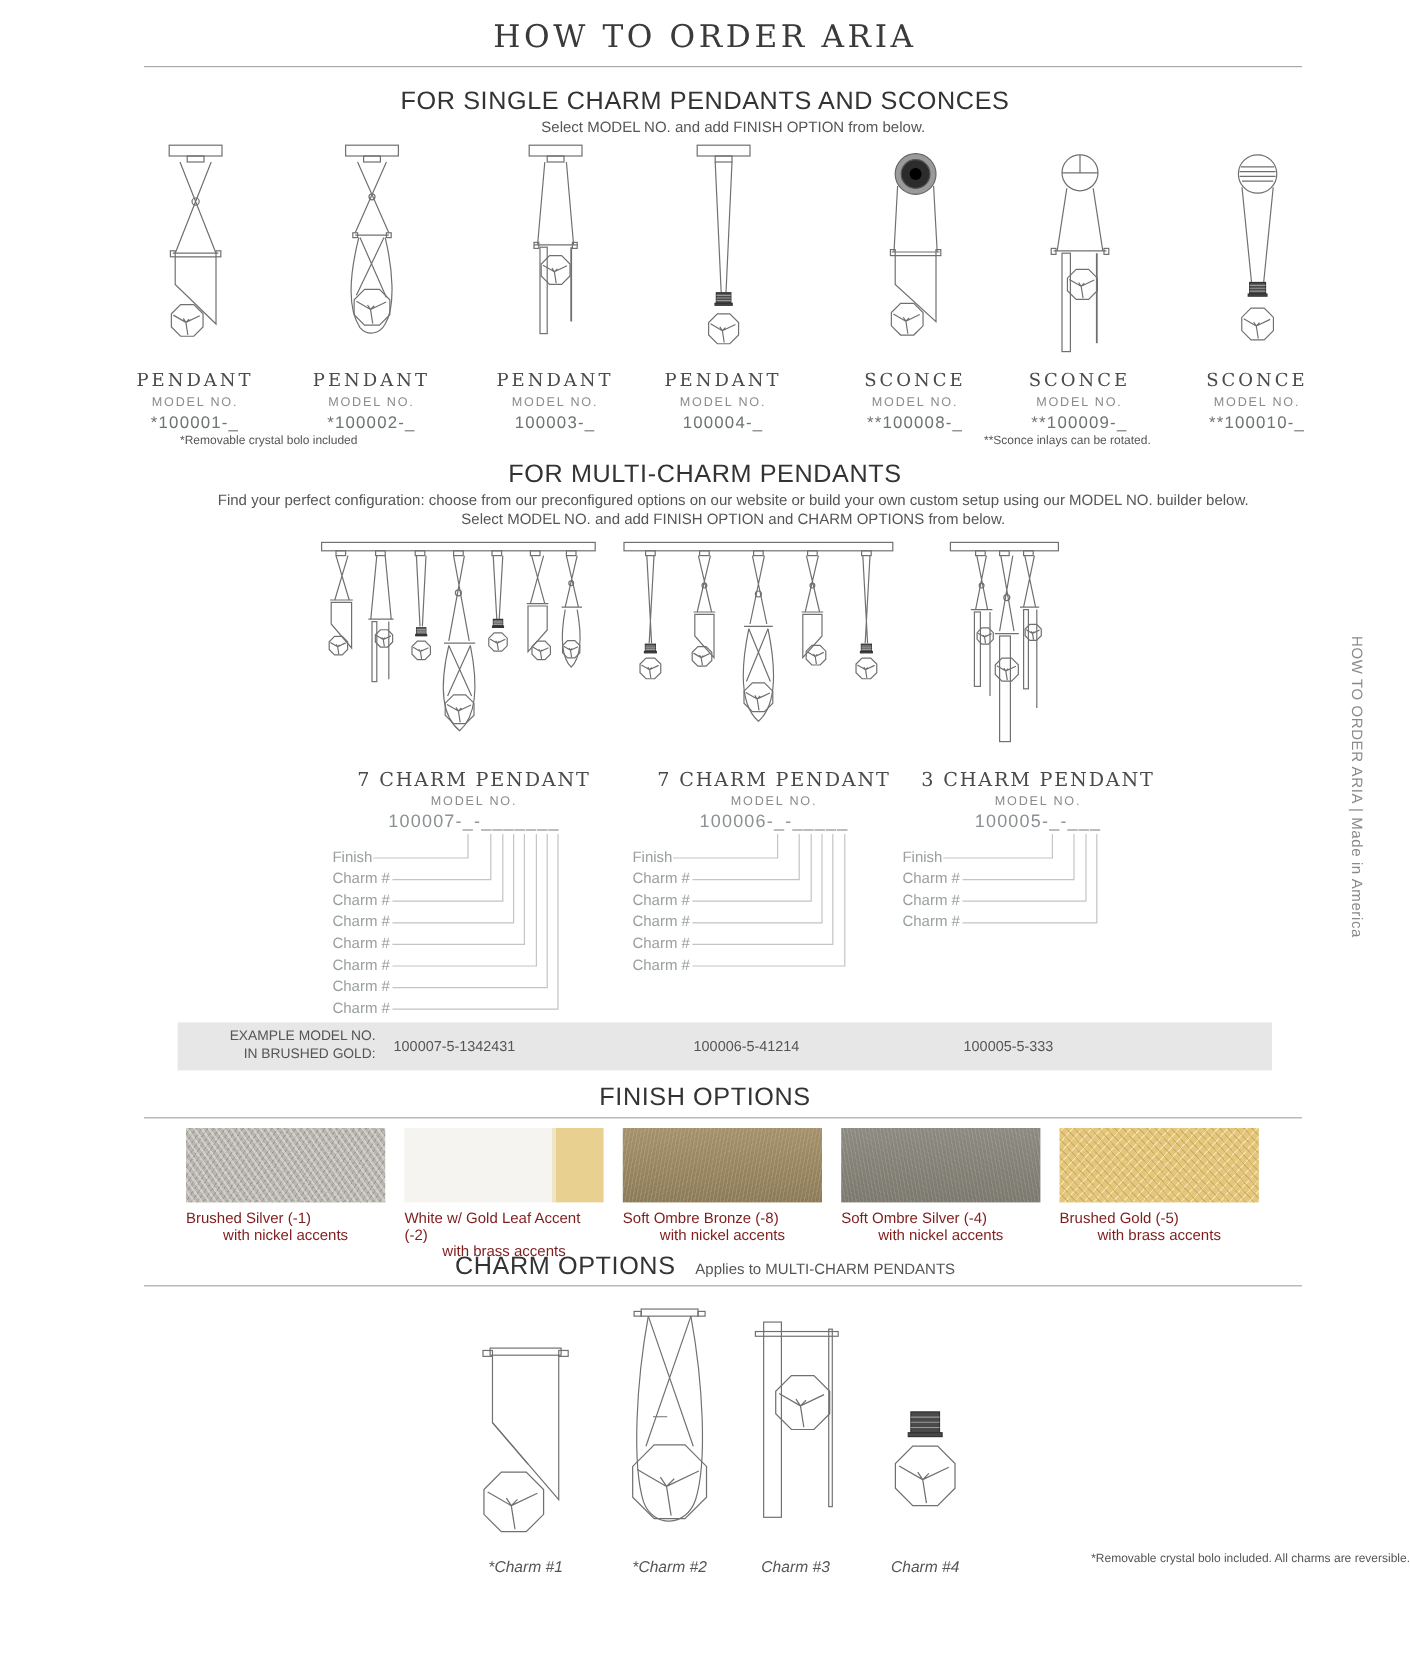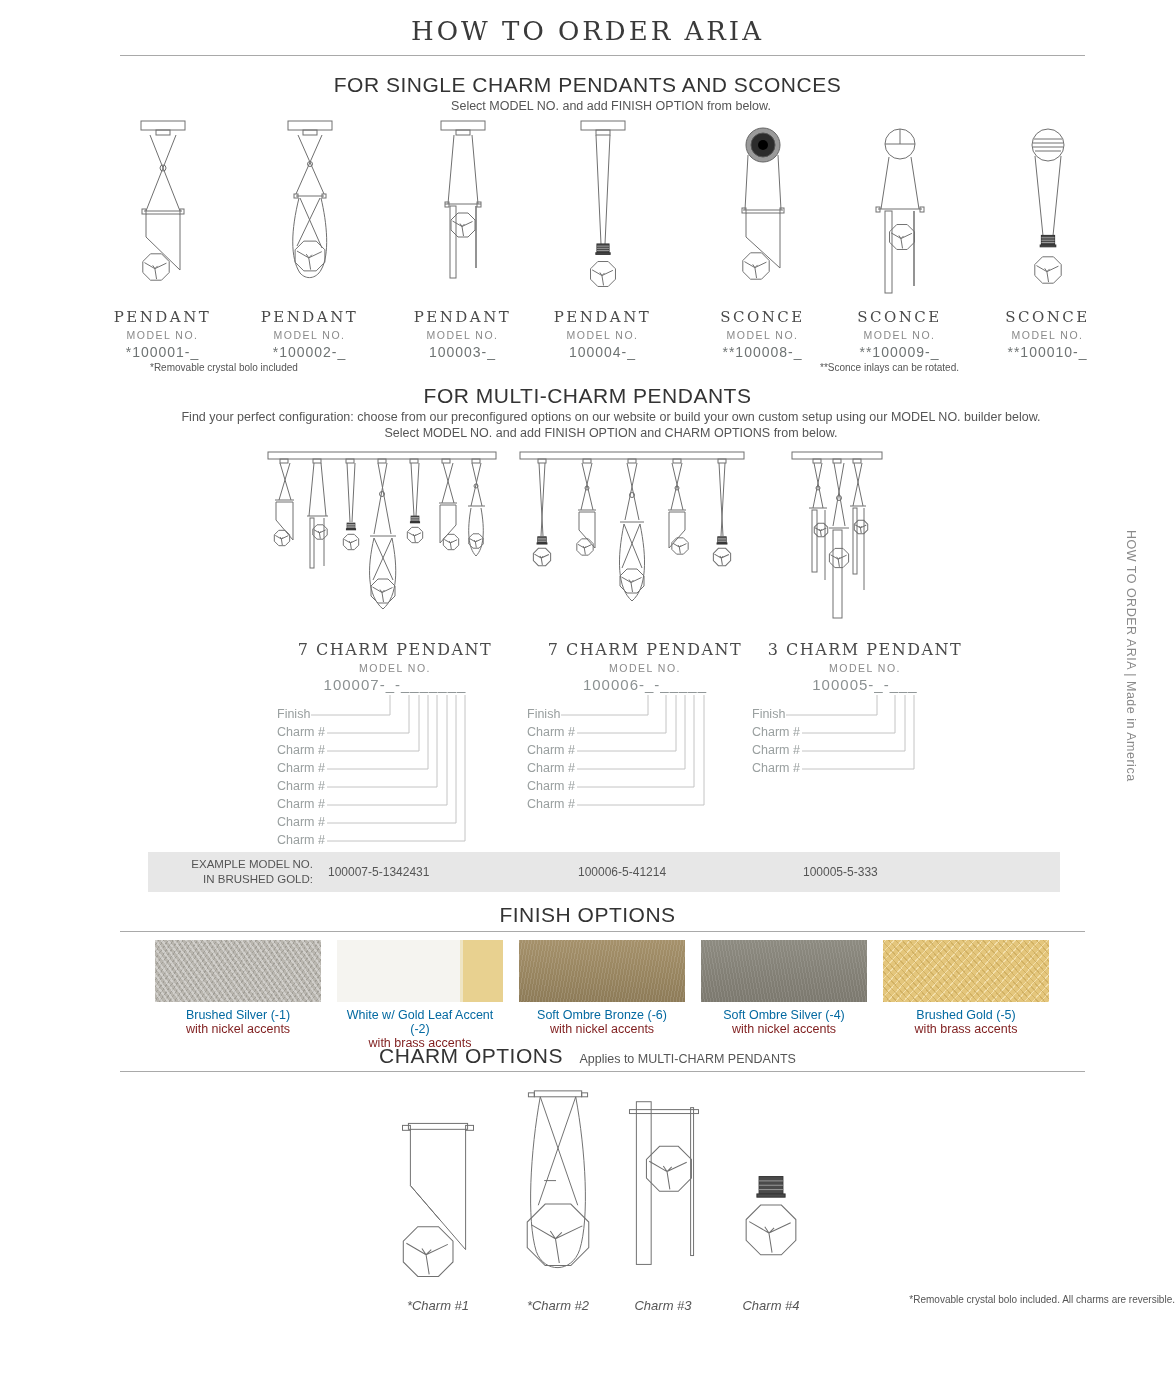--- a/index.html
+++ b/index.html
@@ -56,21 +56,21 @@
   .sw-3{background:
     repeating-linear-gradient(100deg, rgba(255,255,255,.12) 0 1px, rgba(0,0,0,0) 1px 3px),
     linear-gradient(180deg,#a5916b,#97845f 60%,#8d7b58);}
   .sw-4{background:
     repeating-linear-gradient(80deg, rgba(255,255,255,.10) 0 1px, rgba(0,0,0,0) 1px 3px),
     linear-gradient(180deg,#8d8b81,#827f75 60%,#7c796f);}
   .sw-5{background:
     repeating-linear-gradient(48deg, rgba(173,135,50,.35) 0 1px, rgba(0,0,0,0) 1px 5px),
     repeating-linear-gradient(-48deg, rgba(255,244,210,.55) 0 1px, rgba(0,0,0,0) 1px 6px),
     #e4c67c;}
-  .sw-name{font-size:12.5px;color:#0369a1;text-align:center;margin-top:6px;}
+  .sw-name{font-size:12.5px;color:#7f1d1d;text-align:left;margin-top:6px;}
   .sw-accent{font-size:12.5px;color:#7f1d1d;text-align:center;}
   
   .charm-head-wrap{left:0;right:0;top:1044px;text-align:center;}
   .charm-head{font-size:21px;letter-spacing:0.5px;color:#333;display:inline;}
   .charm-sub{font-size:12.5px;color:#555;display:inline;margin-left:12px;}
   .charm-col{top:1082px;width:130px;font-style:italic;}
   .c-label{font-size:13px;color:#555;text-align:center;margin-top:4px;}
   
   .side-text{
     left:1124px;top:530px;height:290px;
@@ -419,21 +419,21 @@
     <div class="sw-name">Brushed Silver (-1)</div>
     <div class="sw-accent">with nickel accents</div>
   </div>
   <div class="swatch-col">
     <div class="swatch sw-2"></div>
     <div class="sw-name">White w/ Gold Leaf Accent (-2)</div>
     <div class="sw-accent">with brass accents</div>
   </div>
   <div class="swatch-col">
     <div class="swatch sw-3"></div>
-    <div class="sw-name">Soft Ombre Bronze (-6)</div>
+    <div class="sw-name">Soft Ombre Bronze (-8)</div>
     <div class="sw-accent">with nickel accents</div>
   </div>
   <div class="swatch-col">
     <div class="swatch sw-4"></div>
     <div class="sw-name">Soft Ombre Silver (-4)</div>
     <div class="sw-accent">with nickel accents</div>
   </div>
   <div class="swatch-col">
     <div class="swatch sw-5"></div>
     <div class="sw-name">Brushed Gold (-5)</div>

